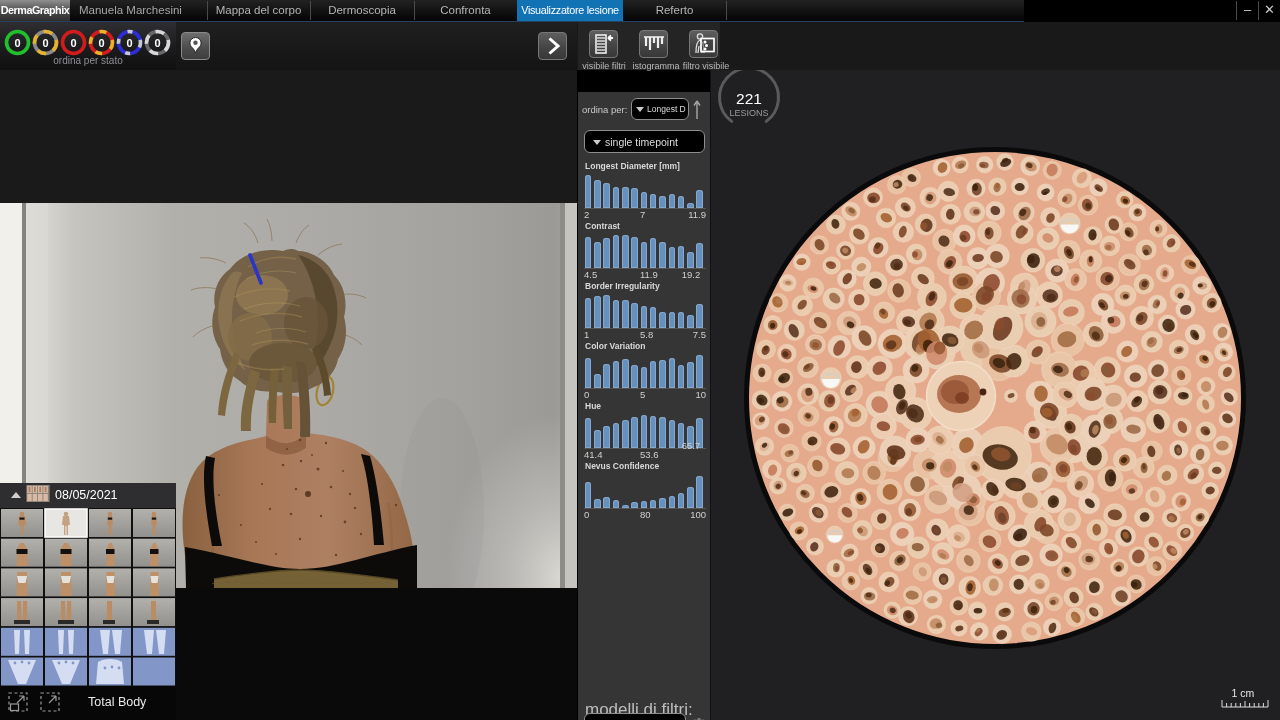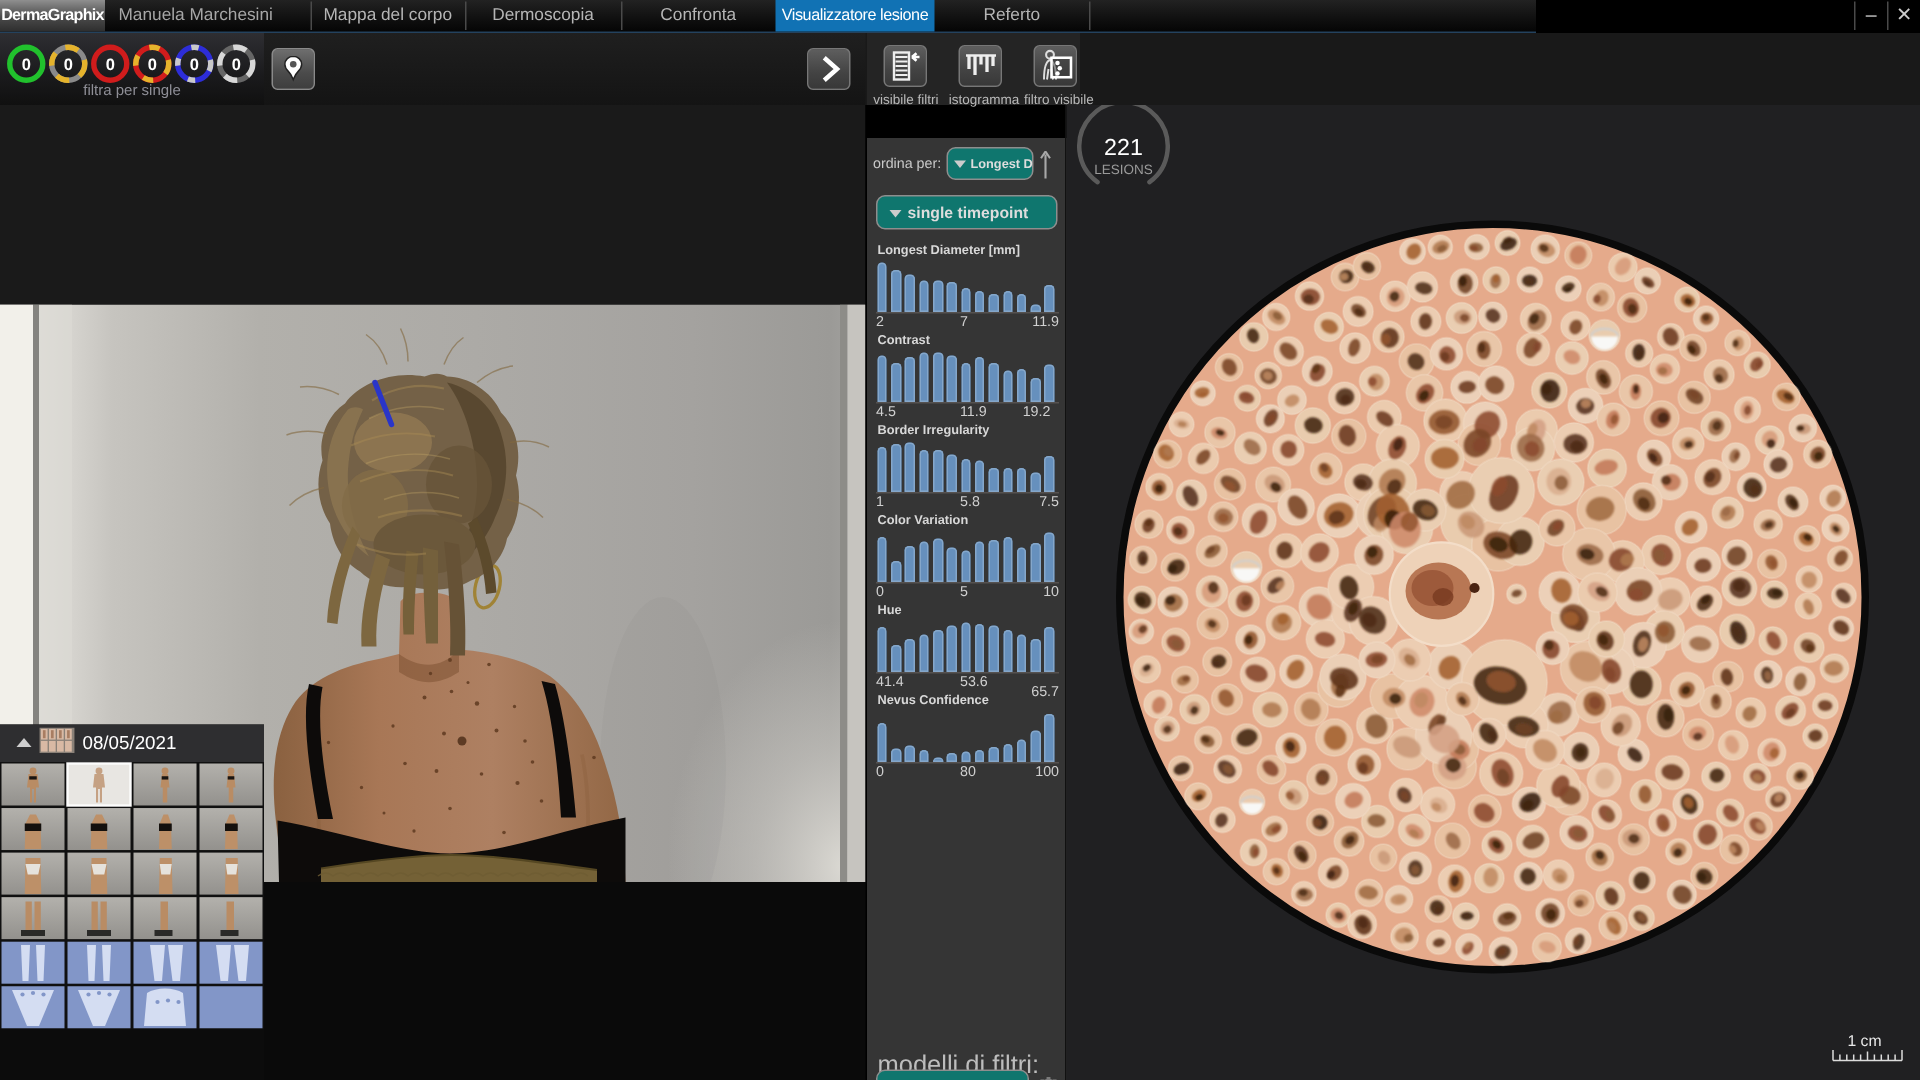--- a/index.html
+++ b/index.html
@@ -36,21 +36,21 @@
 
 #leftarea{position:absolute;left:0;top:70px;width:577px;height:650px;background:#1a1a1a;}
 #belowphoto{position:absolute;left:0;top:518px;width:577px;height:132px;background:#0a0a0a;}
 #photo{position:absolute;left:0;top:133px;width:577px;height:385px;}
 
 
 #vsep1{position:absolute;left:577px;top:22px;width:1px;height:698px;background:#000;}
 
 
 #fpanel{position:absolute;left:578px;top:70px;width:136px;height:650px;background:#353535;color:#ccc;margin-top:22px;}
-#fpanel .combo{position:absolute;border:1.2px solid #8e8e8e;border-radius:6px;background:#0f766e;color:#ddd;font-weight:bold;}
+#fpanel .combo{position:absolute;border:1.2px solid #8e8e8e;border-radius:6px;background:#000000;color:#ddd;}
 .hlbl{position:absolute;left:7px;font-size:8.5px;font-weight:bold;color:#d8d8d8;white-space:nowrap;}
 .hchart{position:absolute;left:6px;width:122px;height:38px;border-bottom:1.5px solid #565250;}
 .hbar{position:absolute;bottom:0;width:6.6px;background:#6690bd;border:none;border-radius:3px 3px 0 0;box-shadow:inset 0 0 0 1px #85a7ca;}
 .htick{position:absolute;font-size:9.5px;color:#d0d0d0;}
 
 
 #viewer{position:absolute;left:711px;top:70px;width:569px;height:650px;background:#202022;}
 #vsep2{position:absolute;left:710px;top:70px;width:1px;height:650px;background:#111;}
 </style></head>
 <body>
@@ -93,21 +93,21 @@
    <g fill="#fff" font-size="11" font-weight="bold" text-anchor="middle" font-family="Liberation Sans,sans-serif">
     <text x="17.5" y="24.5">0</text>
             <text x="45.5" y="24.5">0</text>
             <text x="73.5" y="24.5">0</text>
     <text x="101.5" y="24.5">0</text>
             <text x="129.5" y="24.5">0</text>
             <text x="157.5" y="24.5">0</text>
    </g>
   </svg>
  </div>
- <div id="statuslbl" style="top:33px">filtra per single</div>
+ <div id="statuslbl" style="top:33px">ordina per stato</div>
  <div class="toolbtn" style="left:181px;top:10px;width:29px;height:28px">
   <svg width="27" height="26" viewBox="0 0 27 26">
           <path d="M13.5 4.5c-3.1 0-5.6 2.4-5.6 5.4 0 1.9 1 3.4 2.3 4.7 1.2 1.2 2.4 2.9 3.3 5.4 0.9-2.5 2.1-4.2 3.3-5.4 1.3-1.3 2.3-2.8 2.3-4.7 0-3-2.5-5.4-5.6-5.4z" fill="#fff" stroke="#222" stroke-width="1"></path>
           <circle cx="13.5" cy="9.8" r="2.2" fill="#555"></circle>
         </svg>
  </div>
  <div class="toolbtn2" style="left:538px;top:10px;width:29px;height:28px">
   <svg width="27" height="26" viewBox="0 0 27 26">
           <path d="M10.5 5.5 L19 13 L10.5 20.5" fill="none" stroke="#fff" stroke-width="3"></path>
         </svg>
@@ -428,20 +428,32 @@
               <circle cx="29" cy="155" r="1.4"></circle>
     <circle cx="59" cy="155" r="1.4"></circle>
               <circle cx="66" cy="154" r="1.4"></circle>
               <circle cx="73" cy="155" r="1.4"></circle>
     <circle cx="105" cy="160" r="1.4"></circle>
               <circle cx="112" cy="159" r="1.4"></circle>
               <circle cx="119" cy="160" r="1.4"></circle>
             </g>
   </g>
  </svg>
+ <div class="abs" style="left:0;top:203px;width:176px;height:34px;background:#070707">
+  <svg class="abs" style="left:7px;top:3px" width="60" height="28" viewBox="0 0 60 28">
+   <g stroke="#9a9a9a" stroke-width="1.2" fill="none">
+    <rect x="2" y="4" width="18" height="18" stroke-dasharray="3 2.5"></rect>
+    <path d="M 10 14 L 17 7 M 17 7 L 12 7 M 17 7 L 17 12"></path>
+    <rect x="3.5" y="15" width="8" height="6.5"></rect>
+    <rect x="34" y="4" width="18" height="18" stroke-dasharray="3 2.5"></rect>
+    <path d="M 42 14 L 49 7 M 49 7 L 44 7 M 49 7 L 49 12"></path>
+   </g>
+  </svg>
+  <span class="abs" style="left:88px;top:9px;color:#e8e8e8;font-size:12.5px">Total Body</span>
+ </div>
 </div>
 
 </div>
 <div id="vsep1"></div>
 
 <div id="fpanel">
  <div class="abs" style="left:4px;top:12px;font-size:9.5px;color:#c9c9c9;white-space:nowrap">ordina per:</div>
  <div class="combo" style="left:53px;top:6px;width:58px;height:22px">
    <span class="abs" style="left:4px;top:8px;width:0;height:0;border-left:4px solid transparent;border-right:4px solid transparent;border-top:5px solid #ccc"></span>
    <span class="abs" style="left:15px;top:5px;font-size:8.5px;color:#ddd;white-space:nowrap">Longest D</span>
@@ -540,21 +552,21 @@
 <div class="hbar" style="left:56.6px;height:33px"></div>
 <div class="hbar" style="left:65.9px;height:32px"></div>
 <div class="hbar" style="left:75.2px;height:31px"></div>
 <div class="hbar" style="left:84.5px;height:28px"></div>
 <div class="hbar" style="left:93.8px;height:25px"></div>
 <div class="hbar" style="left:103.1px;height:22px"></div>
 <div class="hbar" style="left:112.4px;height:30px"></div>
 </div>
 <div class="htick" style="top:357px;left:6px">41.4</div>
 <div class="htick" style="top:357px;left:62px">53.6</div>
-<div class="htick" style="top:364px;left:98px;width:30px;text-align:right">65.7</div>
+<div class="htick" style="top:348px;left:98px;width:30px;text-align:center">65.7</div>
 <div class="hlbl" style="top:369px">Nevus Confidence</div>
 <div class="hchart" style="top:379px">
 <div class="hbar" style="left:0.8px;height:26px"></div>
 <div class="hbar" style="left:10.1px;height:9px"></div>
 <div class="hbar" style="left:19.4px;height:11px"></div>
 <div class="hbar" style="left:28.7px;height:8px"></div>
 <div class="hbar" style="left:38.0px;height:3px"></div>
 <div class="hbar" style="left:47.3px;height:6px"></div>
 <div class="hbar" style="left:56.6px;height:7px"></div>
 <div class="hbar" style="left:65.9px;height:8px"></div>

